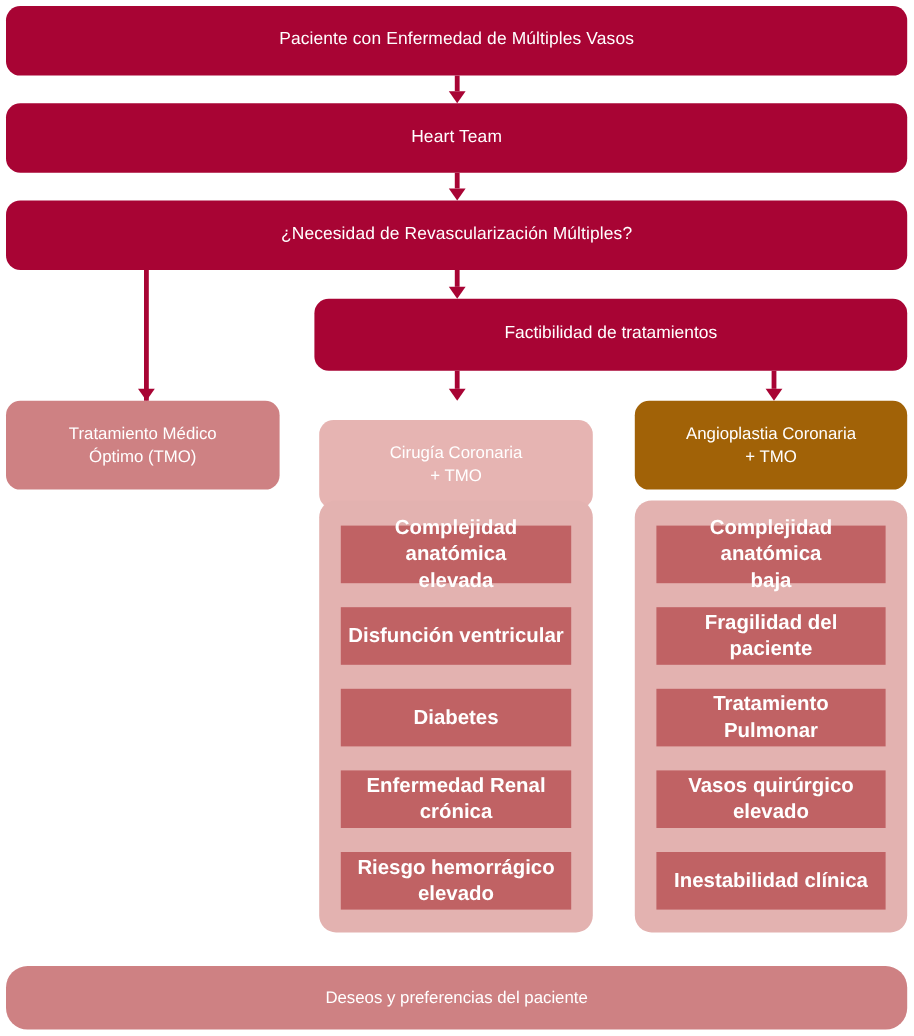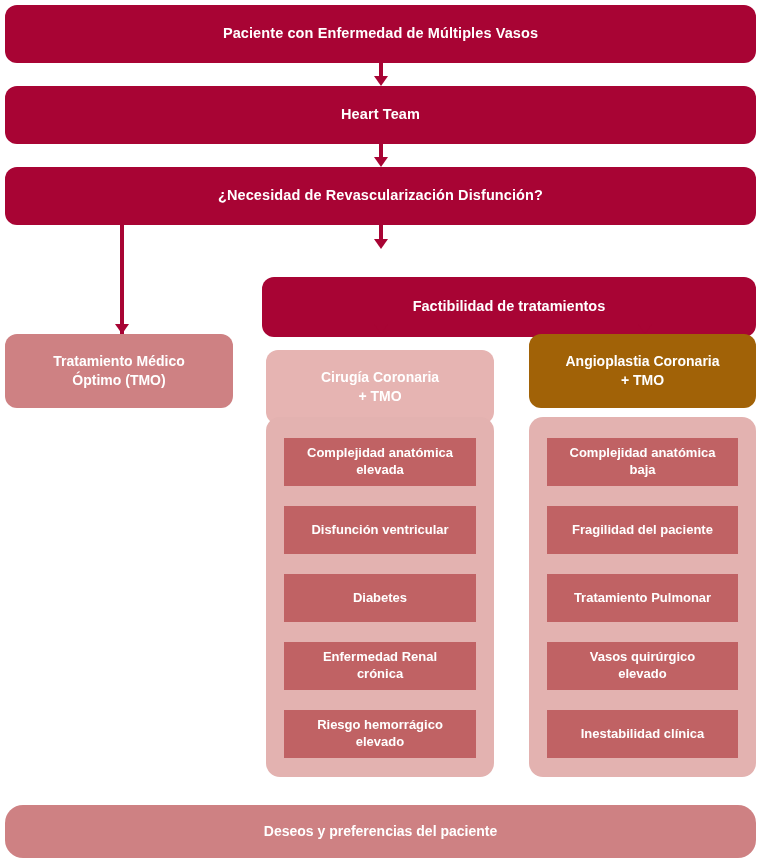--- a/index.html
+++ b/index.html
@@ -21,21 +21,21 @@
     height: 863px;
   }
   .node {
     position: absolute;
     box-sizing: border-box;
     display: flex;
     align-items: center;
     justify-content: center;
     text-align: center;
     color: #ffffff;
-    font-weight: bold;
+    font-weight: normal;
     line-height: 1.35;
     white-space: pre-line;
   }
   
   .bar-main {
     left: 5px;
     width: 751px;
     background: #A80434;
     border-radius: 12px;
     font-size: 14.5px;
@@ -47,21 +47,20 @@
 
   
   #node-feasibility {
     left: 262px;
     top: 249px;
     width: 494px;
     height: 60px;
     background: #A80434;
     border-radius: 12px;
     font-size: 14.5px;
-    margin-top: 28px;
   }
 
   
   .option {
     top: 334px;
     height: 74px;
     border-radius: 12px;
     font-size: 14px;
   }
   #node-tmo {
@@ -97,21 +96,21 @@
   .criterion {
     position: relative;
     height: 48px;
     margin-bottom: 20px;
     background: #C06264;
     display: flex;
     align-items: center;
     justify-content: center;
     text-align: center;
     color: #ffffff;
-    font-size: 13px;
+    font-size: 17px;
     font-weight: bold;
     line-height: 1.3;
     white-space: pre-line;
     padding: 0 6px;
     box-sizing: border-box;
   }
   .criterion:last-child { margin-bottom: 0; }
 
   
   #node-wishes {
@@ -188,21 +187,21 @@
     <div class="head"></div>
   </div>
 
   <div class="node bar-main" id="node-heartteam">Heart Team</div>
 
   <div class="arrow-down" id="arrow-heartteam-need">
     <div class="shaft" style="height:13px"></div>
     <div class="head"></div>
   </div>
 
-  <div class="node bar-main" id="node-need">¿Necesidad de Revascularización Disfunción?</div>
+  <div class="node bar-main" id="node-need">¿Necesidad de Revascularización Múltiples?</div>
 
   <div class="arrow-down" id="arrow-need-feasibility">
     <div class="shaft" style="height:14px"></div>
     <div class="head"></div>
   </div>
 
   <div id="connector-need-tmo">
     <div class="shaft"></div>
     <div class="head"></div>
   </div>

